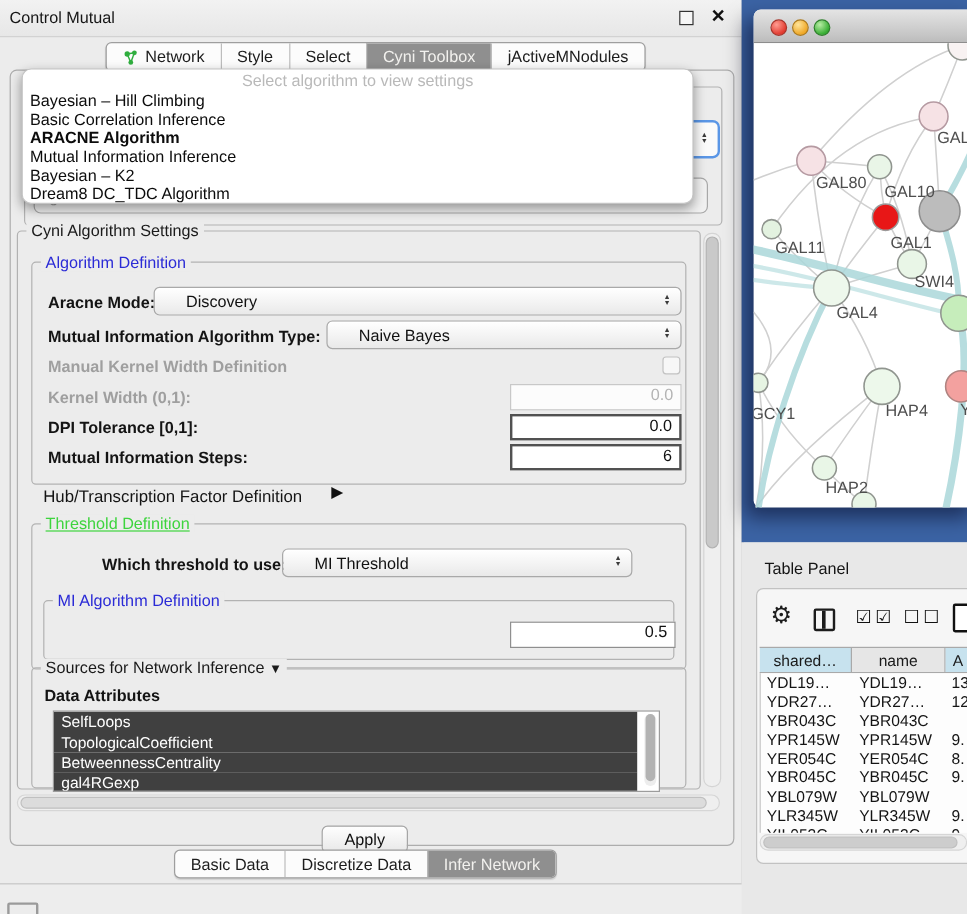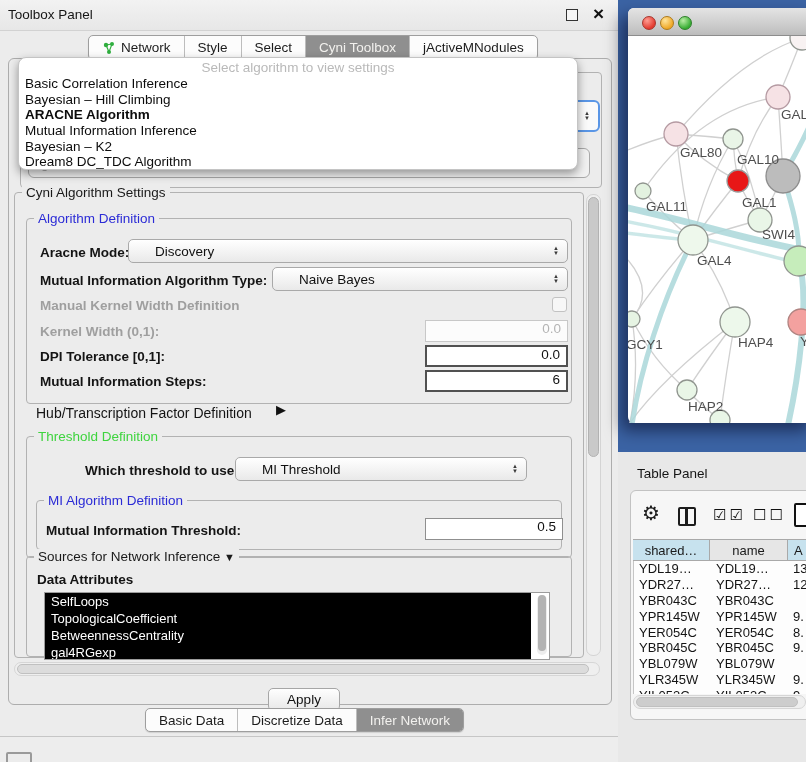--- a/index.html
+++ b/index.html
@@ -20,21 +20,21 @@
   .seg{display:flex;align-items:center;gap:5px;padding:0 13px;font-size:13.5px;color:#1c1c1c;
       border-left:1px solid #bdbdbd;white-space:nowrap;}
   .seg:first-child{border-left:none;}
   .seg.sel{background:#8f8f8f;color:#f2f1ee;}
   
   .content-panel{position:absolute;left:8px;top:58px;width:602px;height:645px;background:#ececec;
       border:1px solid #adadad;border-radius:6px;}
   
   .grp{position:absolute;border:1px solid #b2b2b2;border-radius:4px;}
   .grp-label{position:absolute;font-size:13.5px;background:#ececec;padding:0 4px;white-space:nowrap;z-index:2;color:#1a1a1a;}
-  .blue{color:#2b2bd6;} .green{color:#3ed43e;}
+  .blue{color:#2b2bd6;} .green{color:#3ed43e;text-decoration:underline;}
   .lbl{position:absolute;font-size:13.5px;font-weight:bold;white-space:nowrap;color:#141414;}
   .lbl.dim{color:#9f9f9f;}
   .plain{font-weight:normal;}
   
   .combo{position:absolute;height:24px;border:1px solid #a9a9a9;border-radius:5px;
       background:linear-gradient(#ffffff,#f3f3f3 55%,#e9e9e9);box-shadow:inset 0 1px 0 #fff;
       display:flex;align-items:center;font-size:13.5px;color:#111;padding-left:26px;box-sizing:border-box;}
   .arrows{position:absolute;right:5px;top:1px;bottom:1px;width:12px;display:flex;flex-direction:column;
       align-items:center;justify-content:center;color:#3a3a3a;font-size:6px;line-height:5px;}
   
@@ -50,21 +50,21 @@
   .opt{height:15.7px;line-height:15.7px;padding-left:6px;font-size:13.5px;color:#0c0c0c;white-space:nowrap;}
   .opt.bold{font-weight:bold;}
   
   .vtrack{position:absolute;background:#efefef;border:1px solid #d4d4d4;border-radius:7px;}
   .vthumb{position:absolute;left:1px;right:1px;background:#c9c9c9;border:1px solid #b2b2b2;border-radius:6px;}
   .htrack{position:absolute;background:#efefef;border:1px solid #d6d6d6;border-radius:7px;}
   .hthumb{position:absolute;top:1px;bottom:1px;background:#dcdcdc;border:1px solid #c0c0c0;border-radius:6px;}
   
   .attr-list{position:absolute;left:44px;top:592px;width:506px;height:68px;background:#fff;border:1px solid #9c9c9c;
       overflow:hidden;box-sizing:border-box;}
-  .attr-item{height:17px;line-height:17px;background:#000000;color:#fff;font-size:13px;padding-left:6px;width:480px;}
+  .attr-item{height:17px;line-height:17px;background:#404040;color:#fff;font-size:13px;padding-left:6px;width:480px;}
   .attr-scroll{position:absolute;right:2px;top:2px;width:10px;height:60px;background:#ededed;border-radius:5px;}
   .attr-thumb{position:absolute;left:1px;right:1px;top:0;height:56px;background:#b3b3b3;border-radius:5px;}
   
   .btn{position:absolute;border:1px solid #a6a6a6;border-radius:5px;background:linear-gradient(#fefefe,#e8e8e8);
       font-size:13.5px;display:flex;align-items:center;justify-content:center;color:#111;margin-top:12px;}
   
   .desktop{position:absolute;left:618px;top:0;width:188px;height:452px;background:#3b63a4;}
   .netwin{position:absolute;left:628px;top:8px;width:188px;height:415px;background:#fff;border-radius:6px;
       box-shadow:-7px 8px 16px rgba(0,0,25,.5);}
   .net-titlebar{position:absolute;left:0;top:0;width:100%;height:28px;border-radius:6px 6px 0 0;
@@ -95,21 +95,21 @@
   .td{flex:none;padding-left:5px;font-size:13px;color:#141414;white-space:nowrap;overflow:hidden;box-sizing:border-box;}
   .c1{width:77px;} .c2{width:78px;} .c3{width:60px;padding-left:4px;}
   
   text{font-family:"Liberation Sans",sans-serif;font-size:13.5px;fill:#4e4e4e;}
 </style>
 </head>
 <body>
 
 <div class="cp">
   <div class="cp-titlebar">
-    <span class="cp-title">Toolbox Panel</span>
+    <span class="cp-title">Control Mutual</span>
     <span class="float-icon"></span>
     <span class="close-icon">×</span>
   </div>
 
   <div class="segbar" style="left:88px;top:35px;">
     <div class="seg">
       <svg width="14" height="14" viewBox="0 0 14 14">
         <line x1="4" y1="4" x2="10" y2="3" stroke="#2fae3e" stroke-width="1.2"></line>
         <line x1="4" y1="4" x2="7" y2="11" stroke="#2fae3e" stroke-width="1.2"></line>
         <line x1="10" y1="3" x2="7" y2="11" stroke="#2fae3e" stroke-width="1.2"></line>
@@ -138,22 +138,22 @@
   <div class="grp" style="left:20px;top:72px;width:580px;height:114px;"></div>
   <div class="abs" style="left:560px;top:100px;width:36px;height:28px;border:2px solid #5a96e6;border-radius:6px;background:#fafafa;">
     <span class="arrows">▲<br>▼</span>
   </div>
   <div class="abs" style="left:28px;top:148px;width:562px;height:30px;border:1px solid #a8a8a8;border-radius:6px;background:#f1f1f1;line-height:30px;padding-left:12px;box-sizing:border-box;color:#9c9c9c;font-size:13.5px;">
     <span>gal-filtered sif default node</span>
   </div>
 
   <div class="overlay">
     <div class="ph">Select algorithm to view settings</div>
+    <div class="opt">Bayesian – Hill Climbing</div>
     <div class="opt">Basic Correlation Inference</div>
-    <div class="opt">Bayesian – Hill Climbing</div>
     <div class="opt bold">ARACNE Algorithm</div>
     <div class="opt">Mutual Information Inference</div>
     <div class="opt">Bayesian – K2</div>
     <div class="opt">Dream8 DC_TDC Algorithm</div>
   </div>
 
   <span class="grp-label" style="left:22px;top:185px;">Cyni Algorithm Settings</span>
   <div class="grp" style="left:14px;top:192px;width:568px;height:464px;"></div>
   <div class="vtrack" style="left:586px;top:194px;width:13px;height:460px;">
     <div class="vthumb" style="top:2px;height:258px;"></div>
@@ -199,21 +199,20 @@
   <div class="grp" style="left:26px;top:436px;width:544px;height:120px;"></div>
 
   <span class="lbl" style="left:85px;top:463px;">Which threshold to use:</span>
   <div class="combo" style="left:235px;top:457px;width:292px;">
     <span>MI Threshold</span>
     <span class="arrows">▲<br>▼</span>
   </div>
 
   <span class="grp-label blue" style="left:44px;top:493px;">MI Algorithm Definition</span>
   <div class="grp" style="left:36px;top:500px;width:524px;height:48px;"></div>
-  <span class="lbl" style="left:46px;top:523px;">Mutual Information Threshold:</span>
   <div class="tfield" style="left:425px;top:518px;width:138px;border:1px solid #8f8f8f;">
     <span>0.5</span>
   </div>
 
   <span class="grp-label" style="left:34px;top:549px;"><span>Sources for Network Inference</span> <span style="font-size:11px;">▼</span></span>
   <div class="grp" style="left:26px;top:556px;width:544px;height:99px;"></div>
   <span class="lbl" style="left:37px;top:572px;">Data Attributes</span>
   <div class="attr-list">
     <div class="attr-item">SelfLoops</div>
     <div class="attr-item">TopologicalCoefficient</div>

